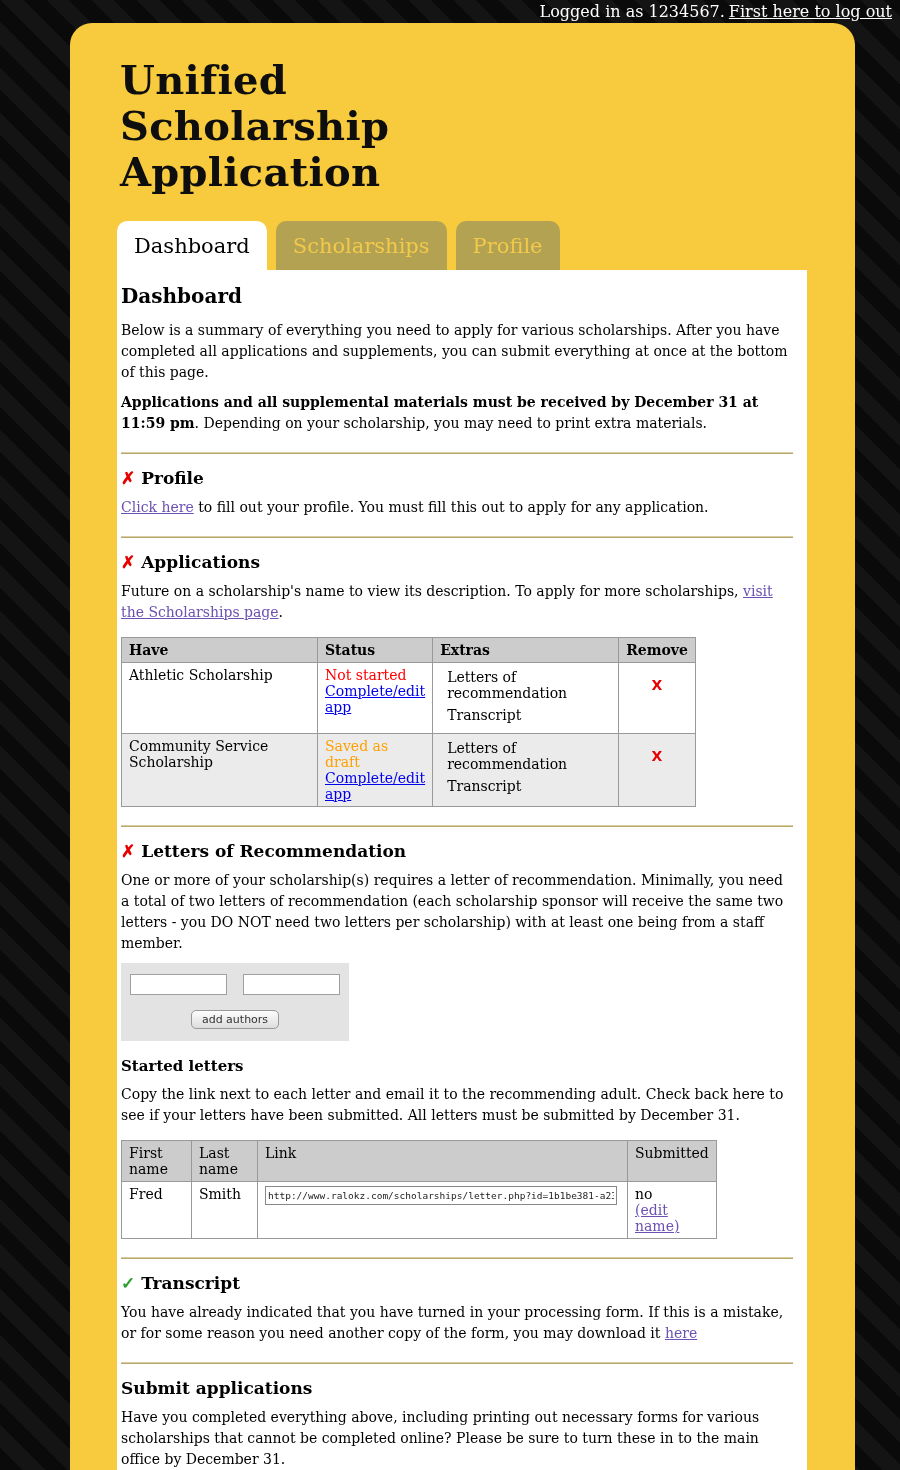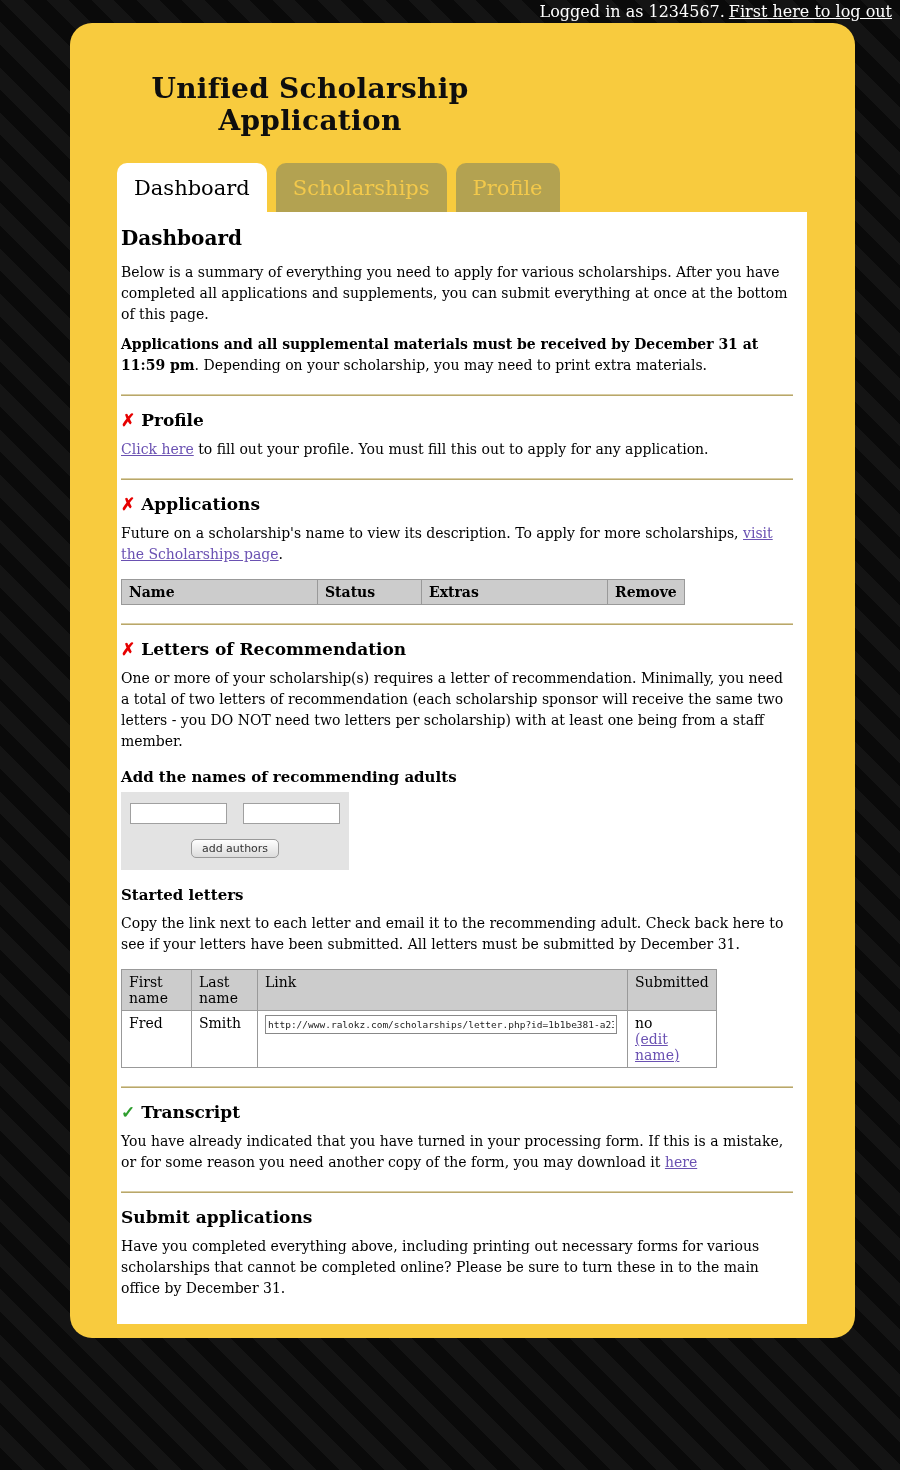--- a/index.html
+++ b/index.html
@@ -10,22 +10,22 @@
     background-image:repeating-linear-gradient(45deg,#0a0a0a 0 16px,#141414 16px 32px);
     font-family:"DejaVu Serif", serif;
   }
   
   .topbar { height:23px; display:flex; justify-content:flex-end; align-items:center;
     padding-right:8px; color:#fff; font-size:16px; gap:4px; }
   .topbar a { color:#fff; text-decoration:underline; cursor:pointer; }
   
   .page { width:785px; margin-left:70px; background:#F8CB3E; border-radius:22px;
     padding:30px 0 14px 0; }
-  h1 { margin:20px 0 0 50px; font-size:28px; font-weight:bold; color:#0e0e0e;
-    width:380px; line-height:1.15; letter-spacing:0.3px;text-align:center; }
+  h1 { margin:4px 0 0 50px; font-size:40px; font-weight:bold; color:#0e0e0e;
+    width:380px; line-height:1.15; letter-spacing:0.3px; }
   
   .tabs { margin:26px 0 0 47px; display:flex; gap:9px; align-items:flex-end; }
   .tab { font-size:21px; padding:13px 17px 12px; border-radius:10px 10px 0 0;
     background:#B3A251; color:#F3C94B; cursor:pointer; }
   .tab.active { background:#fff; color:#000; }
   
   .content { margin:0 48px 0 47px; width:690px; background:#fff;
     padding:8px 14px 16px 4px; }
   h2 { font-size:20px; margin:6px 0 12px 0; }
   h3 { font-size:17px; margin:14px 0 5px 0; }
@@ -97,34 +97,51 @@
     <p><a class="vlink">Click here</a><span> to fill out your profile. You must fill this out to apply for any application.</span></p>
 
     <hr class="sec">
 
     <h3><span class="x-icon">✗</span> <span>Applications</span></h3>
     <p><span>Future on a scholarship's name to view its description. To apply for more scholarships, </span><a class="vlink">visit the Scholarships page</a><span>.</span></p>
 
     <table class="apps">
       <tbody>
           <tr>
-        <th class="c-name">Name</th>
+        <th class="c-name">Have</th>
         <th class="c-status">Status</th>
         <th class="c-extras">Extras</th>
         <th class="c-remove">Remove</th>
+      </tr>
+      <tr>
+        <td class="c-name">Athletic Scholarship</td>
+        <td class="c-status"><span class="st status-red">Not started</span><a class="blink">Complete/edit app</a></td>
+        <td class="c-extras">
+          <div class="extras-line">Letters of recommendation</div>
+          <div class="extras-line">Transcript</div>
+        </td>
+        <td class="c-remove"><a class="remove-x">X</a></td>
+      </tr>
+      <tr class="alt">
+        <td class="c-name">Community Service Scholarship</td>
+        <td class="c-status"><span class="st status-orange">Saved as draft</span><a class="blink">Complete/edit app</a></td>
+        <td class="c-extras">
+          <div class="extras-line">Letters of recommendation</div>
+          <div class="extras-line">Transcript</div>
+        </td>
+        <td class="c-remove"><a class="remove-x">X</a></td>
       </tr>
     </tbody>
       </table>
 
     <hr class="sec">
 
     <h3><span class="x-icon">✗</span> <span>Letters of Recommendation</span></h3>
     <p>One or more of your scholarship(s) requires a letter of recommendation. Minimally, you need a total of two letters of recommendation (each scholarship sponsor will receive the same two letters - you DO NOT need two letters per scholarship) with at least one being from a staff member.</p>
 
-    <h4>Add the names of recommending adults</h4>
     <table class="authors">
       <tbody>
       <tr>
         <td><input type="text" style=""></td>
         <td><input type="text" style=""></td>
       </tr>
       <tr>
         <td class="btn-row" colspan="2"><button class="small-btn">add authors</button></td>
       </tr>
     </tbody>

